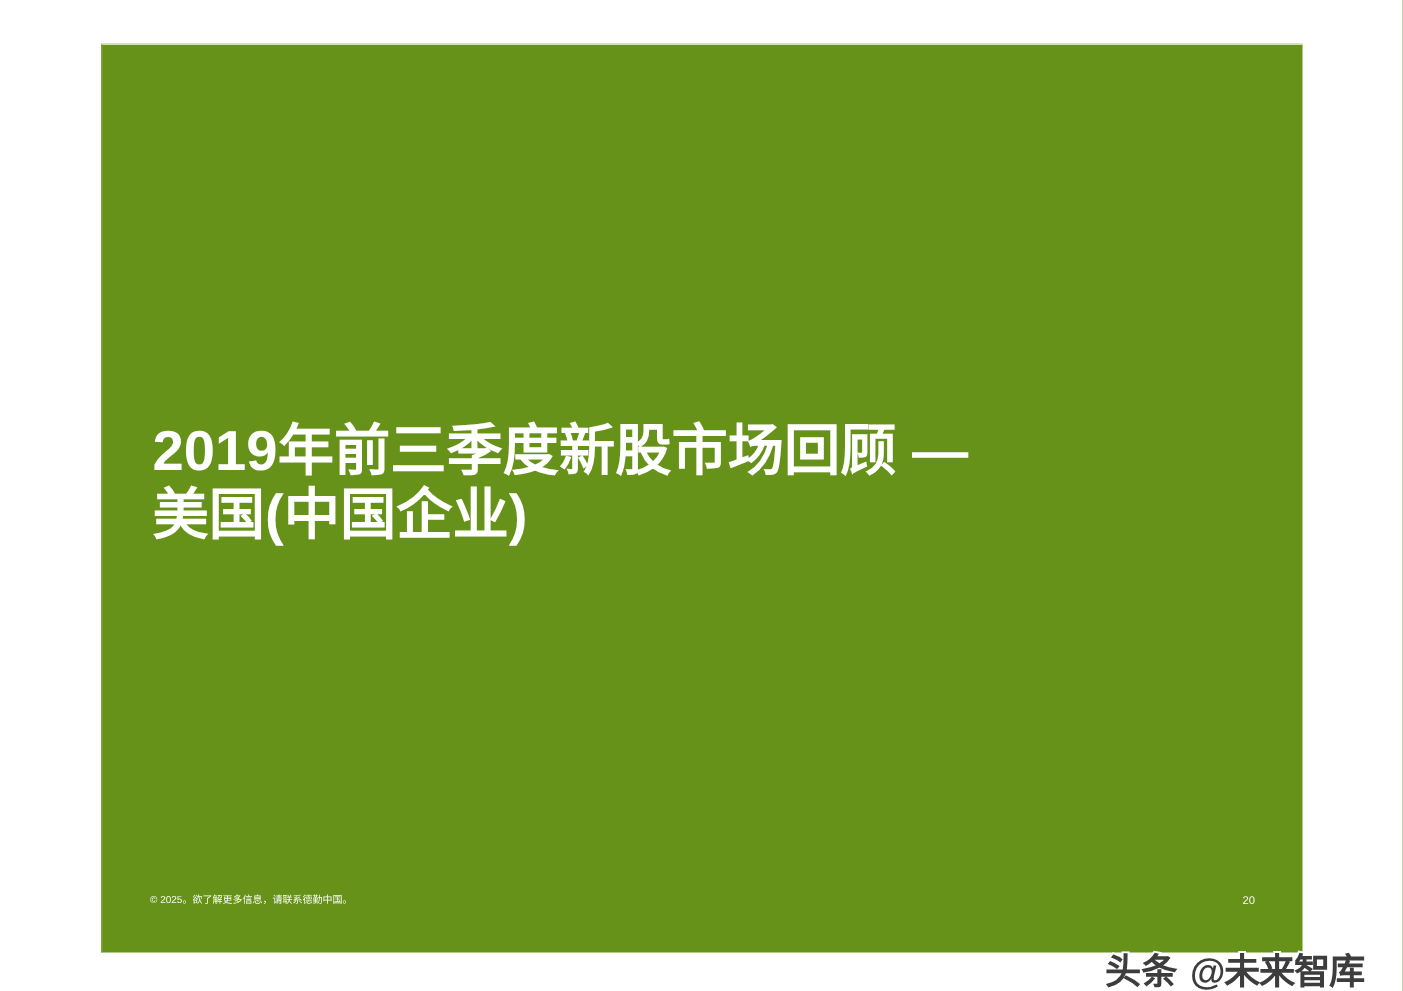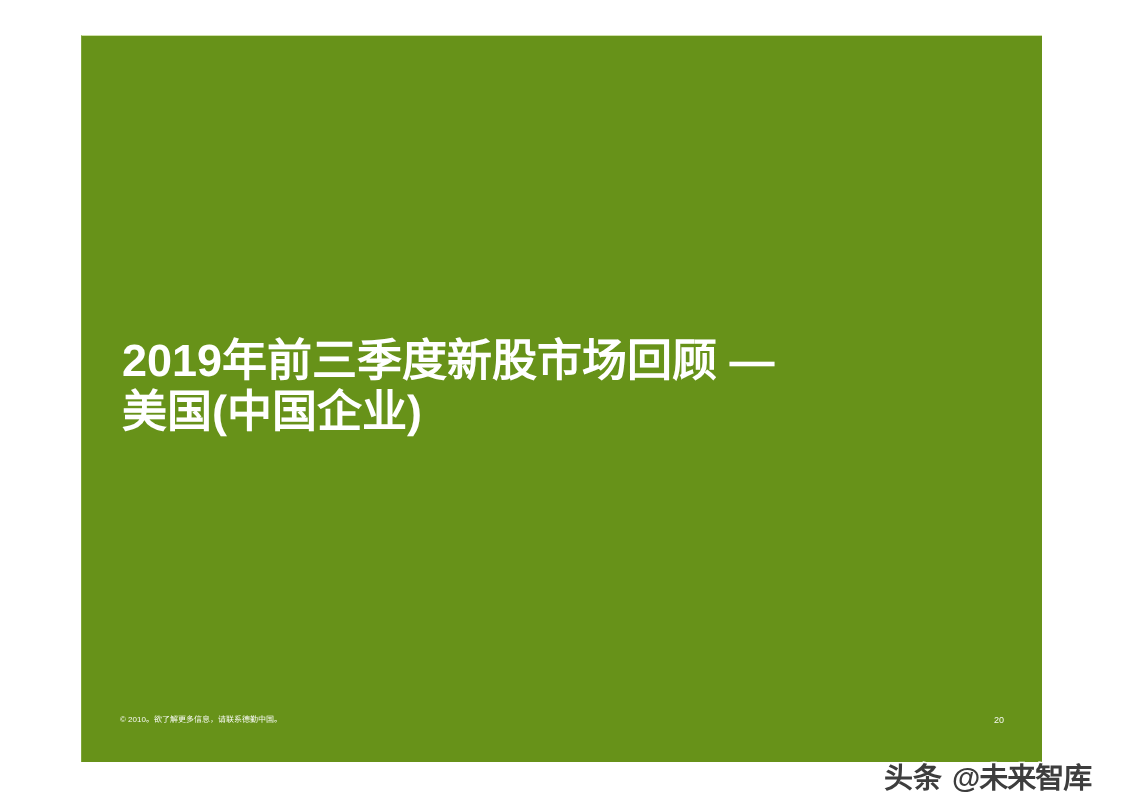--- a/index.html
+++ b/index.html
@@ -123,21 +123,21 @@
 <div id="slide-canvas">
 
   <div id="title-panel">
 
     <div id="panel-edge-highlight"></div>
 
     <h1 id="slide-title">2019年前三季度新股市场回顾 —
 美国(中国企业)</h1>
 
     <div id="footer-row">
-      <span id="footer-copyright">© 2010。欲了解更多信息，请联系德勤中国。</span>
+      <span id="footer-copyright">© 2025。欲了解更多信息，请联系德勤中国。</span>
       <span id="page-number">20</span>
     </div>
 
   </div>
 
   <div id="watermark">
     <span class="wm-part wm-source">头条</span>
     <span class="wm-part wm-brand">@未来智库</span>
   </div>
 

